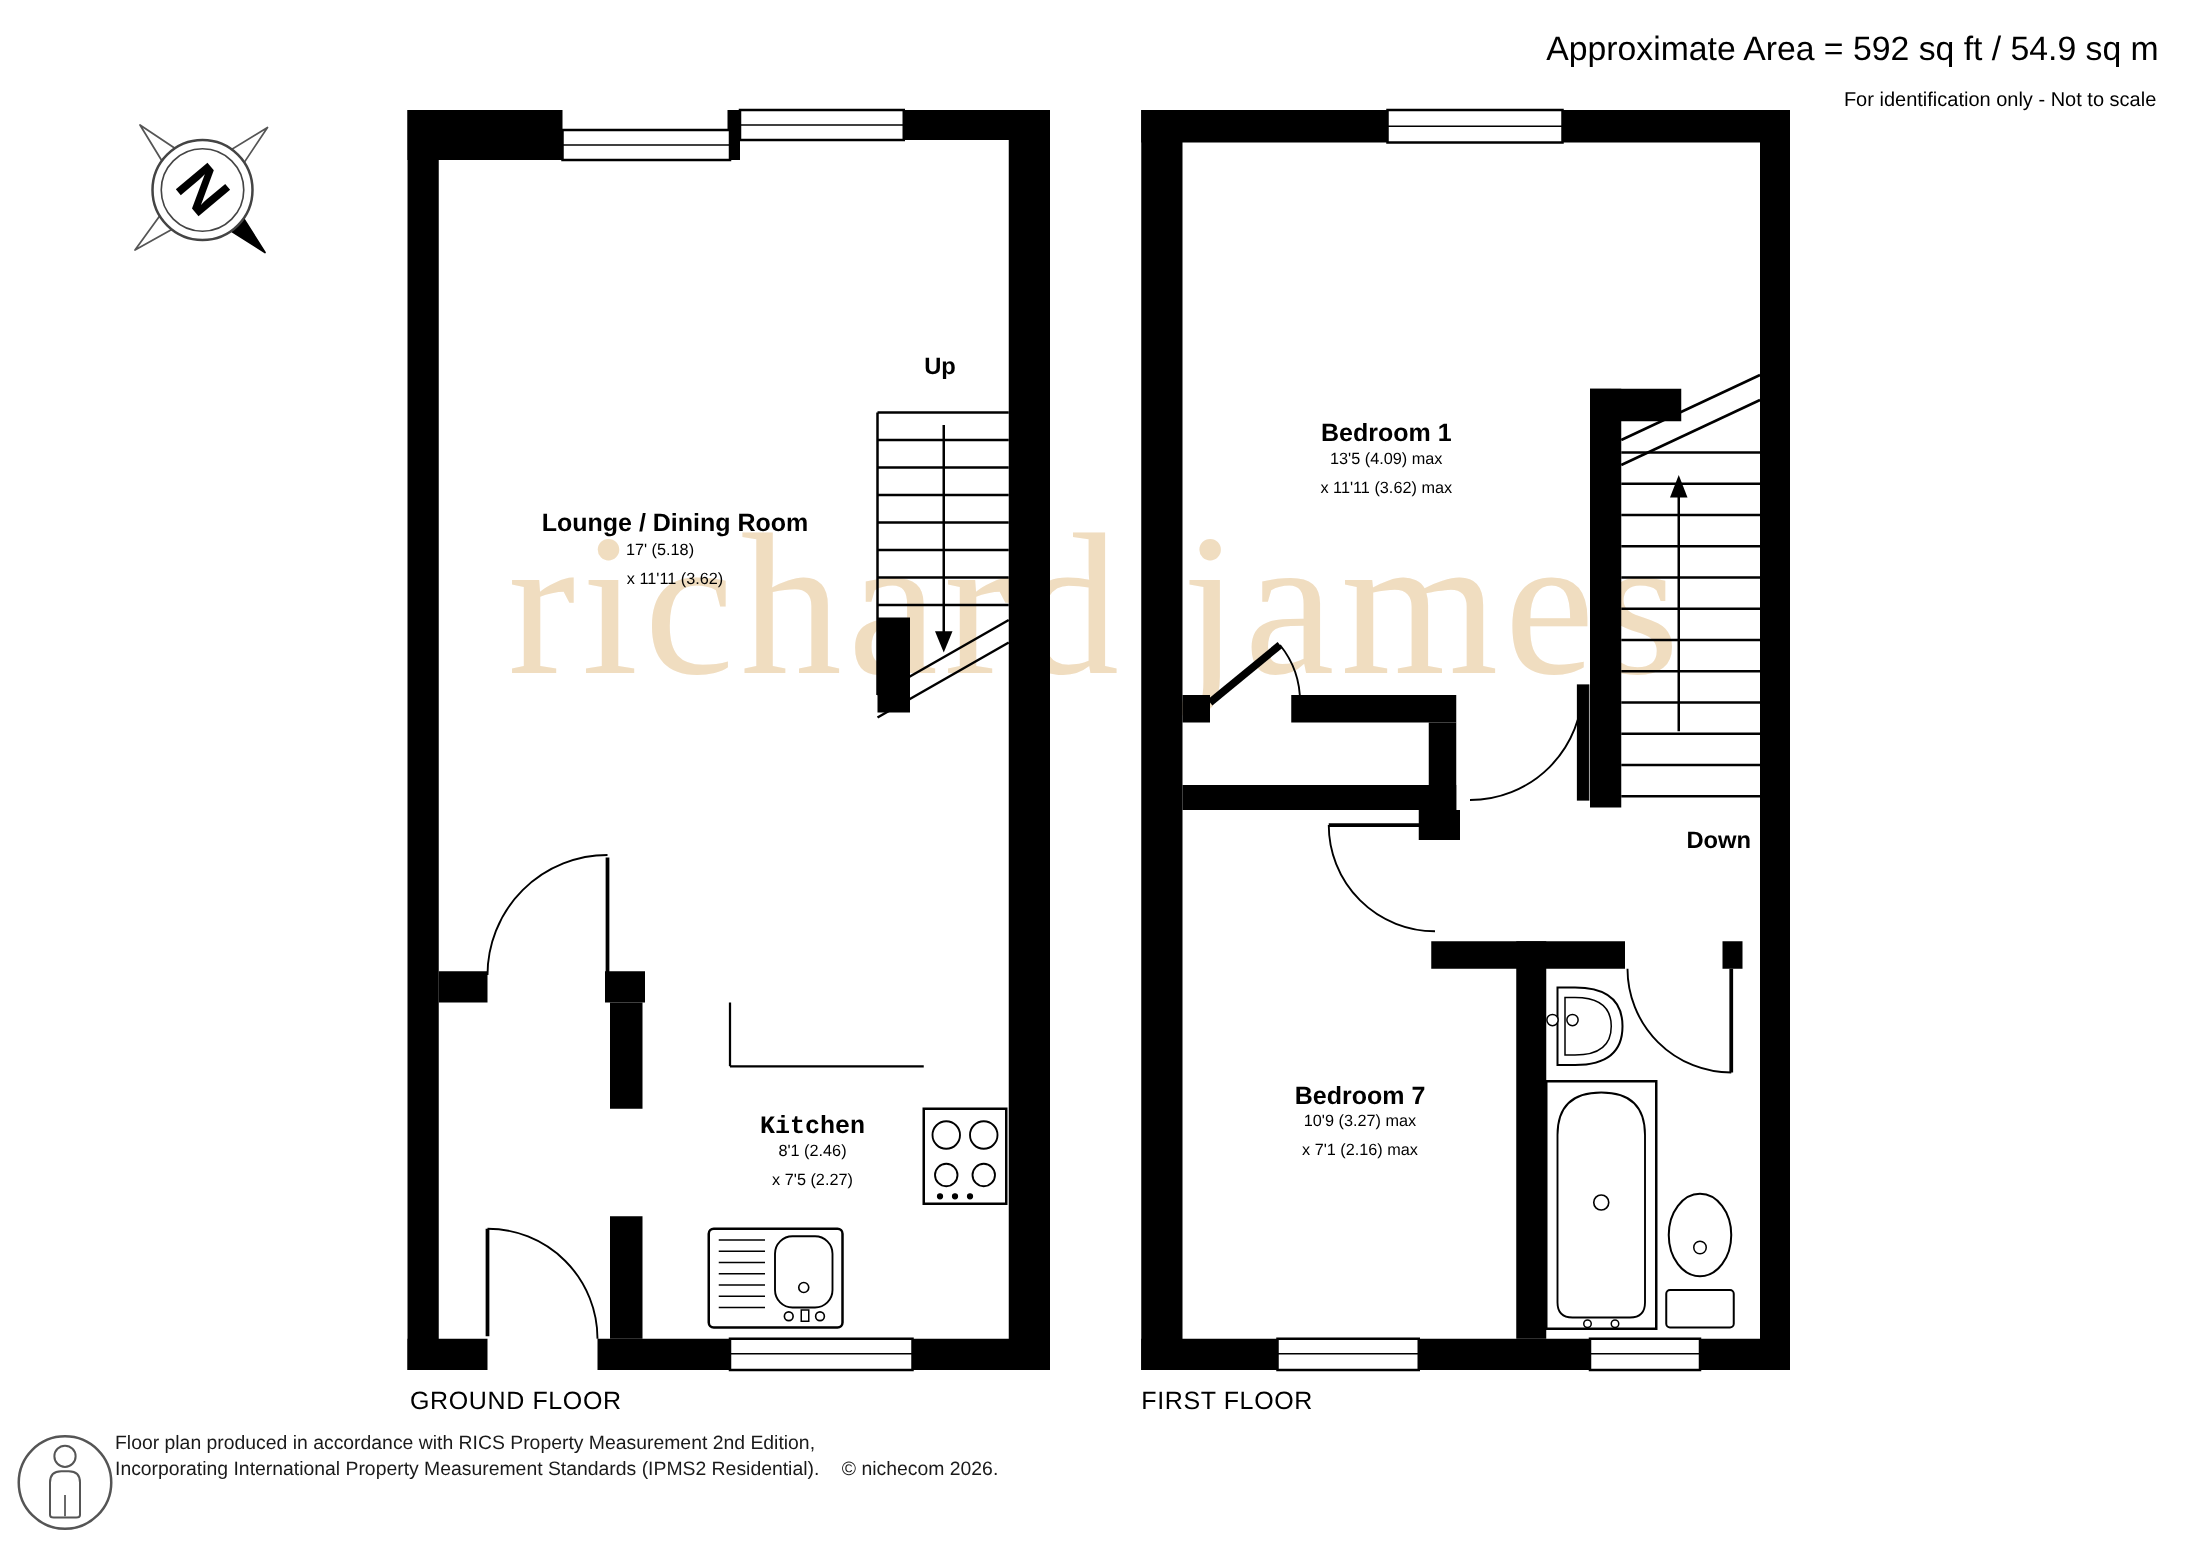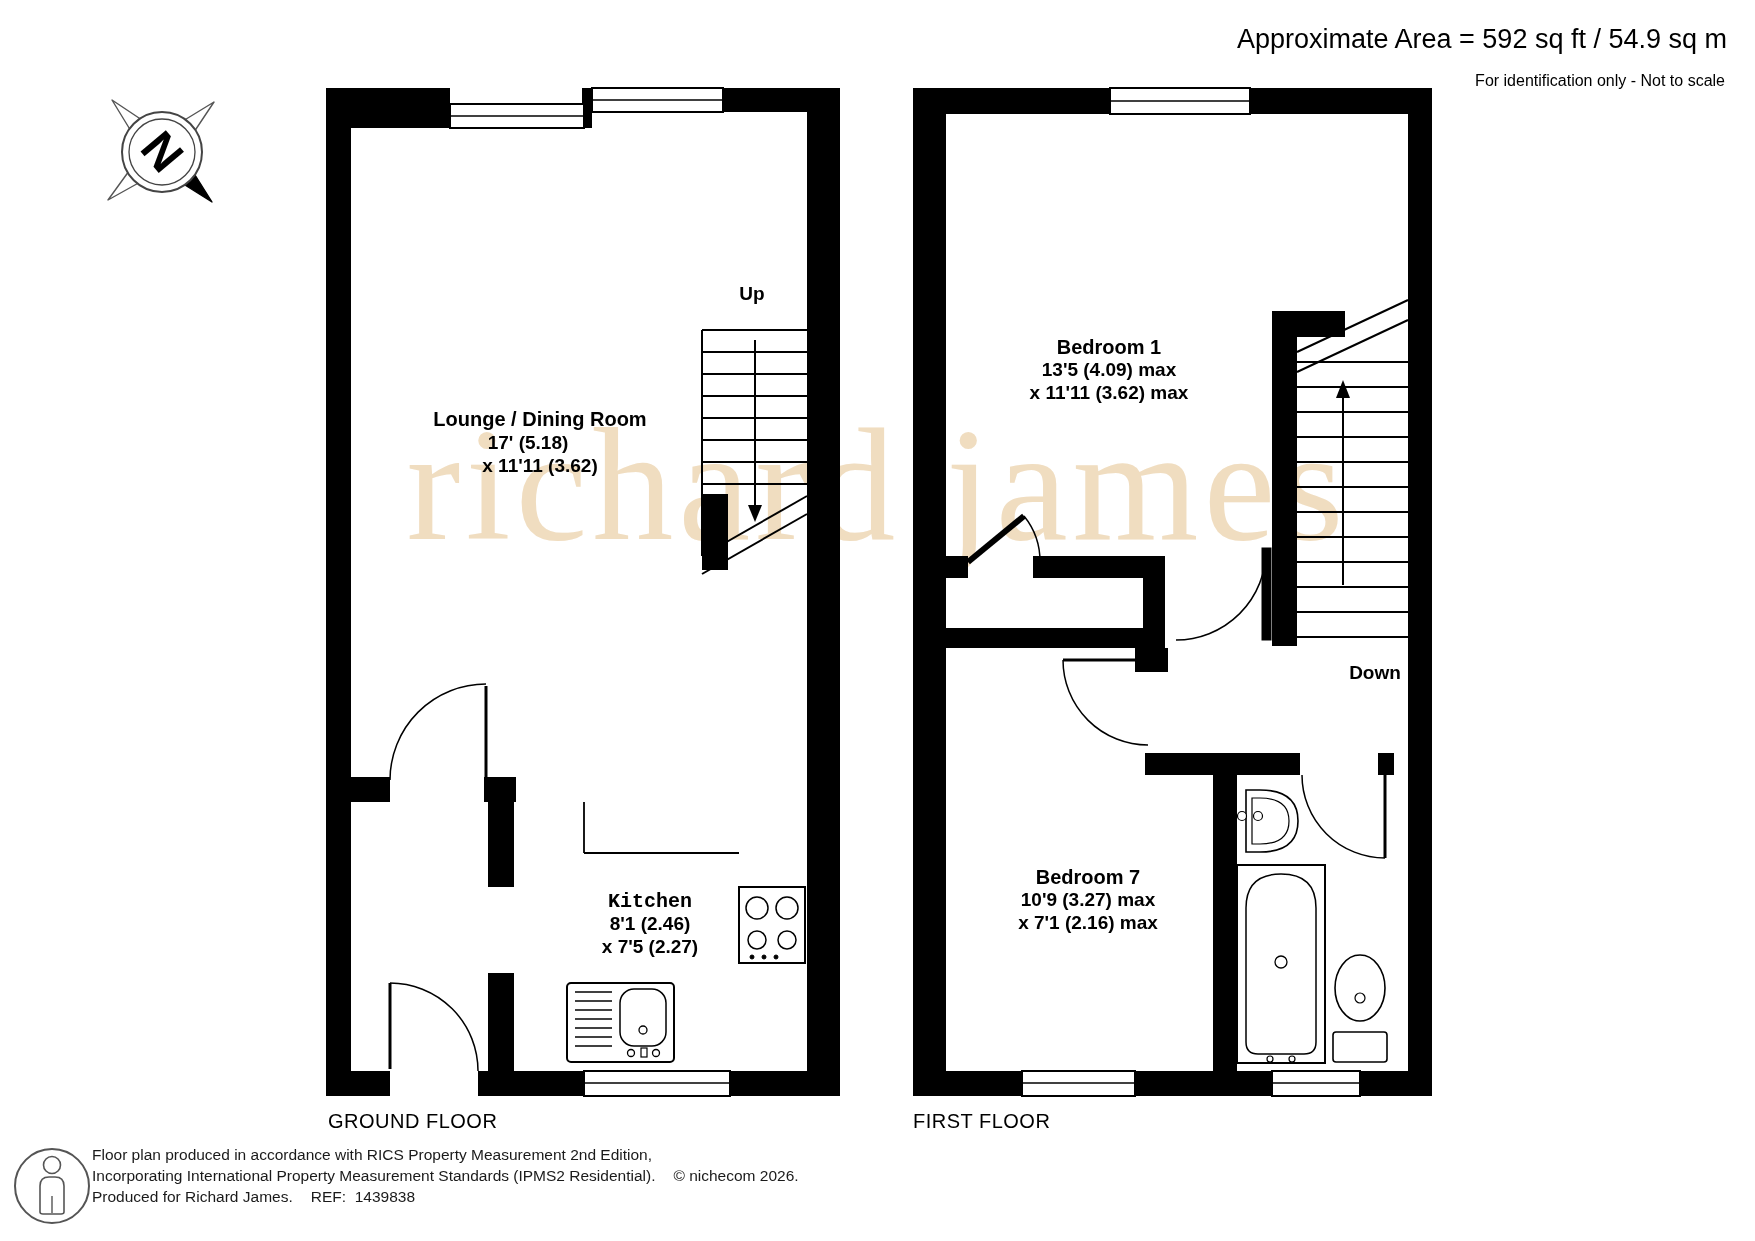--- a/index.html
+++ b/index.html
@@ -13,21 +13,21 @@
 
   svg.plan { position:absolute; left:0; top:0; z-index:2; }
 
   .txt { position:absolute; z-index:3; white-space:nowrap; }
   .center { transform:translateX(-50%); text-align:center; }
 
   .hdr1 { right:28px; top:24px; font-size:27px; }
   .hdr2 { right:30px; top:72px; font-size:16px; }
 
   .room-name { font-weight:bold; font-size:20px; }
-  .room-dim  { font-size:19px;font-weight:bold; }
+  .room-dim  { font-size:13px; }
 
   .stair-label { font-weight:bold; font-size:19px; }
 
   .floor-title { font-weight:normal; font-size:20px; letter-spacing:0.5px; }
 
   .footer-text { left:92px; top:1144px; font-size:15.5px; line-height:21px; color:#1a1a1a; }
   .footer-text .gap { display:inline-block; width:18px; }
 </style>
 </head>
 <body>
@@ -266,18 +266,15 @@
   <div class="txt center stair-label" style="left:1343px; top:662px;margin-left:32px;">Down</div>
 
   <div class="txt floor-title" style="left:328px; top:1110px;">GROUND FLOOR</div>
   <div class="txt floor-title" style="left:913px; top:1110px;">FIRST FLOOR</div>
 
   <div class="txt footer-text">
     <div>Floor plan produced in accordance with RICS Property Measurement 2nd Edition,</div>
     <div>
       <span>Incorporating International Property Measurement Standards (IPMS2 Residential).</span><span class="gap"></span><span>© nichecom 2026.</span>
     </div>
-    <div>
-      <span>Produced for Richard James.</span><span class="gap"></span><span>REF:</span>&nbsp;&nbsp;<span>1439838</span>
-    </div>
   </div>
 
 </div>
 
 </body></html>

